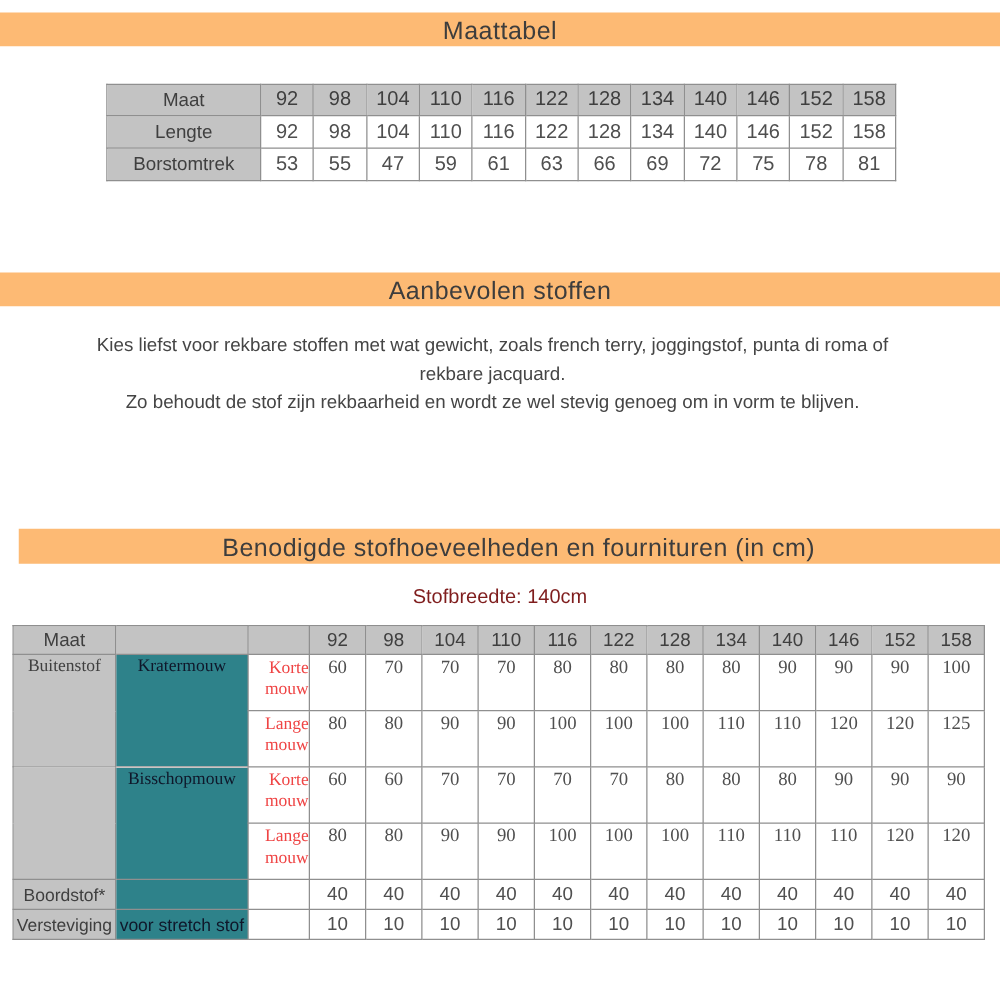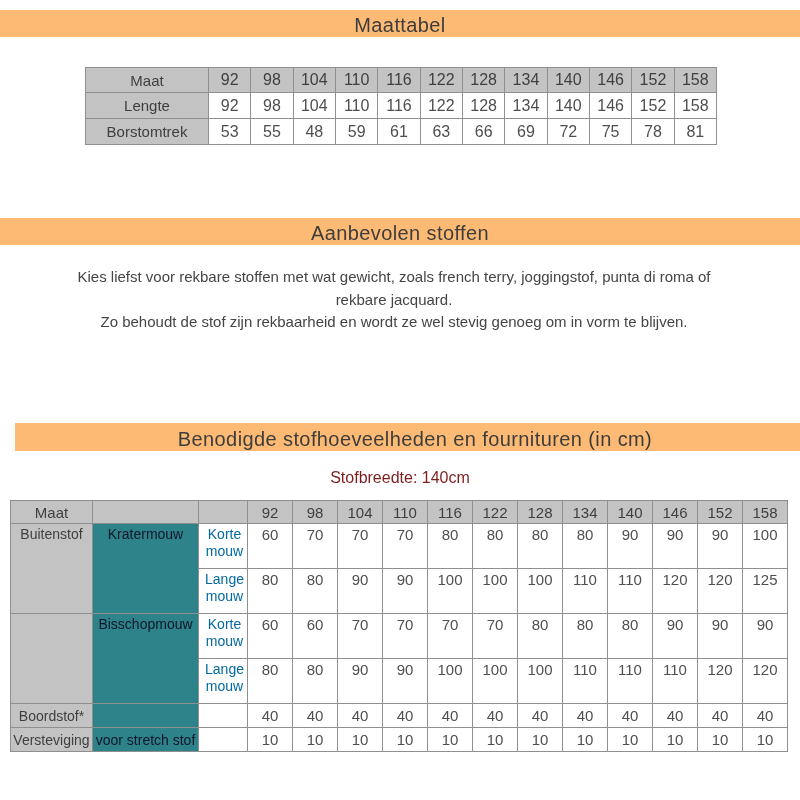--- a/index.html
+++ b/index.html
@@ -41,27 +41,27 @@
   
   #stofbreedte {
     position:absolute; top:469px; left:0; width:800px;
     text-align:center; font-size:16px; color:#7f1d1d;
   }
   #benodigd-wrap { position:absolute; left:10px; top:500px; }
   #benodigd-table { width:777px; }
   #benodigd-table td, #benodigd-table th { font-size:15px; color:#4f4f4f; text-align:center; }
   #benodigd-table tr.size-row { height:23px; }
   #benodigd-table tr.size-row th { background:#c3c3c3; color:#3f3f3f; vertical-align:middle; }
-  #benodigd-table tr.tall-row { height:45px; }
+  #benodigd-table tr.tall-row { height:45px;font-family:Liberation Serif, serif; }
   #benodigd-table tr.tall-row td { vertical-align:top; padding-top:2px; }
   #benodigd-table tr.short-row { height:24px; }
   #benodigd-table tr.short-row td { vertical-align:middle; }
   #benodigd-table .material-cell { background:#c3c3c3; color:#3f3f3f; font-size:14px; }
   #benodigd-table .sleeve-cell { background:#2e828a; color:#0f172a; font-size:14px; }
-  #benodigd-table .variant-cell { text-align:center; padding-left:3px; font-size:14px; line-height:17px; color:#0369a1; }
+  #benodigd-table .variant-cell { text-align:right; padding-left:3px; font-size:14px; line-height:17px; color:#ef4444; }
 </style>
 </head>
 <body>
 
 <div class="page">
 
   <div class="bar" id="bar-maattabel">
     <span>Maattabel</span>
   </div>
 
@@ -98,21 +98,21 @@
             <td>134</td>
             <td>140</td>
             <td>146</td>
             <td>152</td>
             <td>158</td>
           </tr>
           <tr>
             <td class="label-cell">Borstomtrek</td>
             <td>53</td>
             <td>55</td>
-            <td>48</td>
+            <td>47</td>
             <td>59</td>
             <td>61</td>
             <td>63</td>
             <td>66</td>
             <td>69</td>
             <td>72</td>
             <td>75</td>
             <td>78</td>
             <td>81</td>
           </tr>

